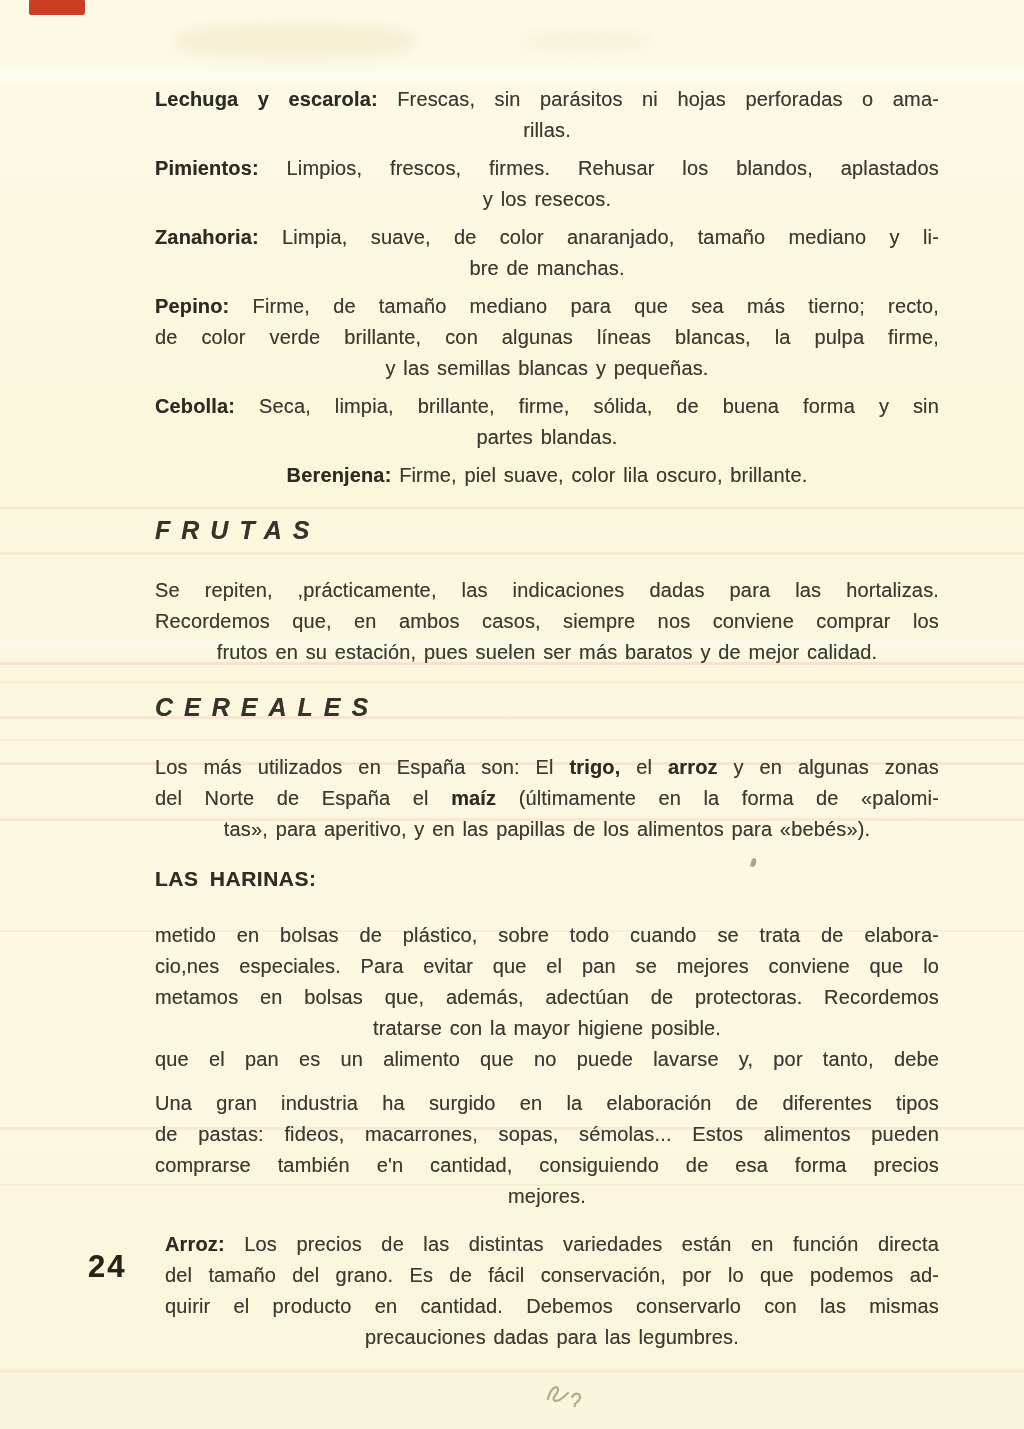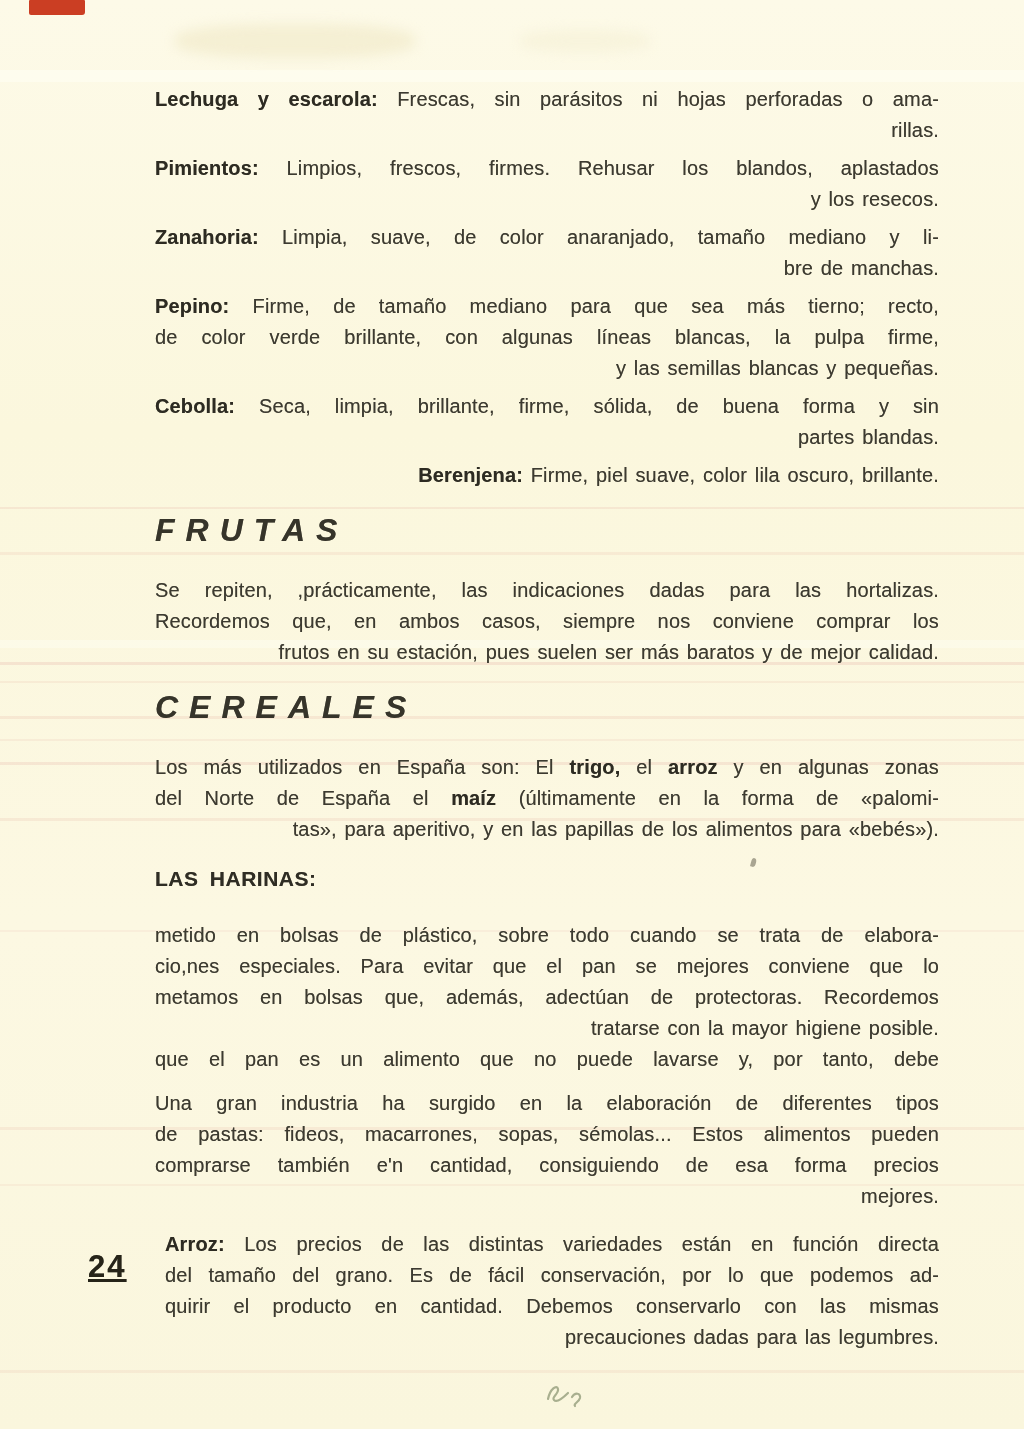--- a/index.html
+++ b/index.html
@@ -14,24 +14,24 @@
   .content {
     position:absolute; left:155px; top:84px; width:784px;
     display:flex; flex-direction:column;
   }
   .para {
     font-size:20px; line-height:31px; margin:0 0 7px 0;
     letter-spacing:0.15px; word-spacing:2px;
     text-shadow:0 0 0.5px rgba(62,60,48,0.55);
   }
   .para b { font-weight:bold; color:#2d2b22; }
-  .line { text-align:right; }
+  .line { text-align:center; }
   .line.just { text-align:justify; text-align-last:justify; -moz-text-align-last:justify; }
   .display-heading {
-    font-size:32px; line-height:36px; font-weight:bold; font-style:italic;
+    font-size:25px; line-height:36px; font-weight:bold; font-style:italic;
     letter-spacing:11px; color:#36342a; margin:14px 0 27px 0;
     text-shadow:0 0 0.6px rgba(54,52,42,0.6);
   }
   .sub-heading {
     font-size:21px; line-height:26px; font-weight:bold; letter-spacing:0.5px;
     word-spacing:5px; color:#2f2d24; margin:14px 0 28px 0;
     text-shadow:0 0 0.5px rgba(47,45,36,0.55);
   }
   .para.gap-sm { margin-top:6px; }
   .para.gap-md { margin-top:10px;margin-left:10px; }
@@ -132,19 +132,19 @@
         <div class="line"><span>mejores.</span></div>
       </div>
       <div class="para gap-md">
         <div class="line just"><b>Arroz:</b><span> Los precios de las distintas variedades están en función directa</span></div>
         <div class="line just"><span>del tamaño del grano. Es de fácil conservación, por lo que podemos ad-</span></div>
         <div class="line just"><span>quirir el producto en cantidad. Debemos conservarlo con las mismas</span></div>
         <div class="line"><span>precauciones dadas para las legumbres.</span></div>
       </div>
     </div>
 
-  <div class="page-number" style="top: 1251px; text-decoration: underline;">24</div>
+  <div class="page-number" style="top: 1251px;">24</div>
 
   <svg class="pen-squiggle" width="44" height="26" viewBox="0 0 44 26">
     <path d="M3,17 C5,7 12,2 13,7 C14,12 6,15 9,18 C12,21 19,15 23,11 M27,15 c3,-5 9,-4 8,1 c-1,4 -7,6 -5,8" fill="none" stroke-width="2.2" stroke-linecap="round" stroke-linejoin="round" stroke="#87926f"></path>
   </svg>
 
 </div>
 
 </body></html>

